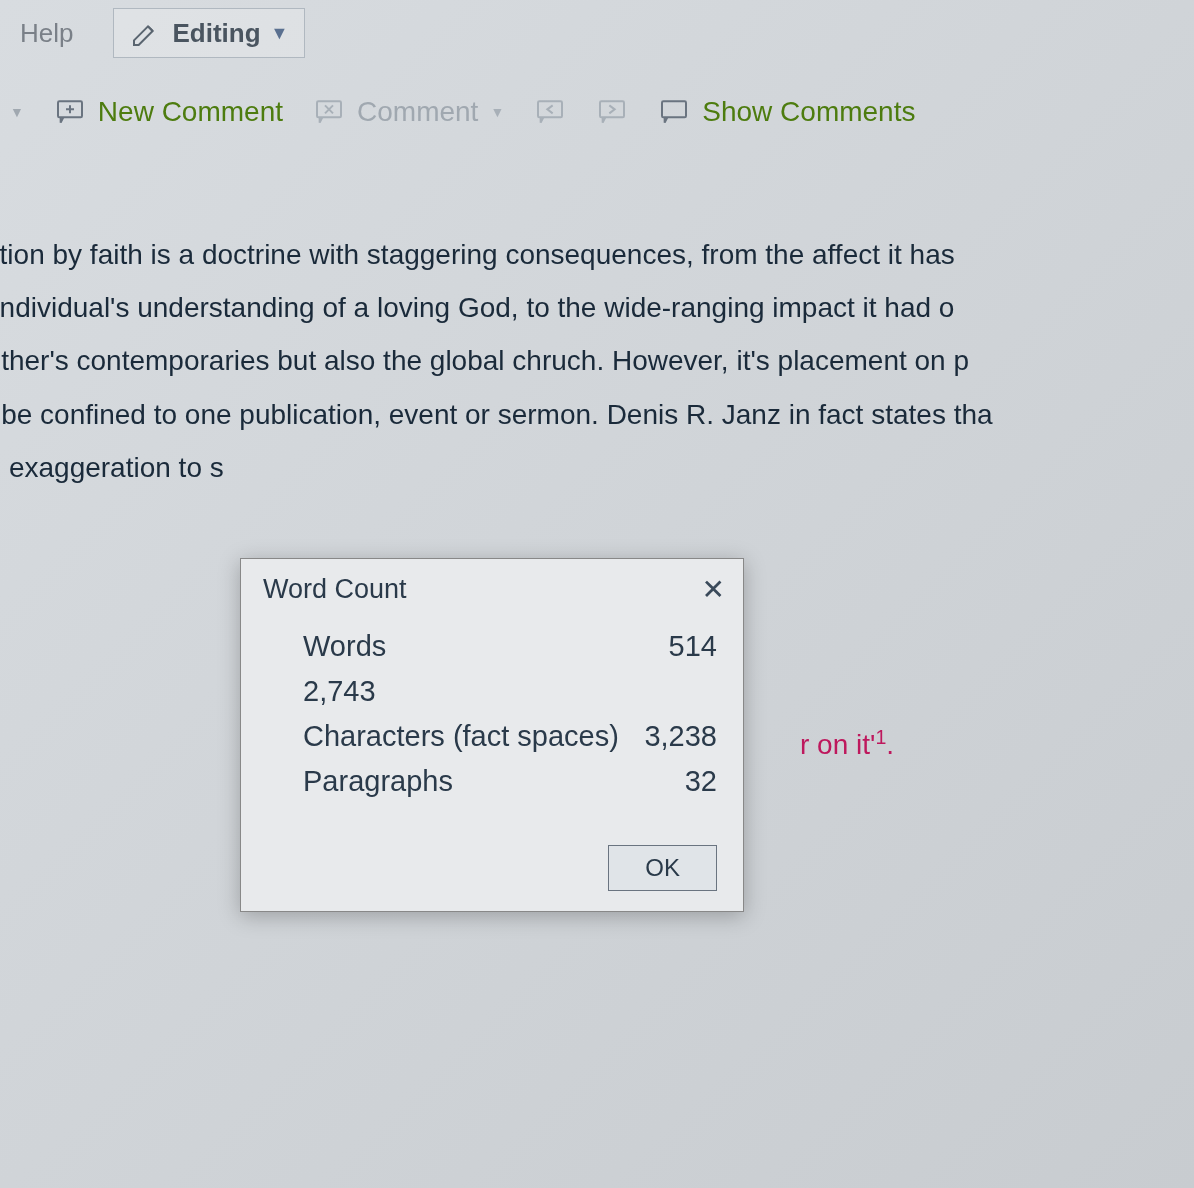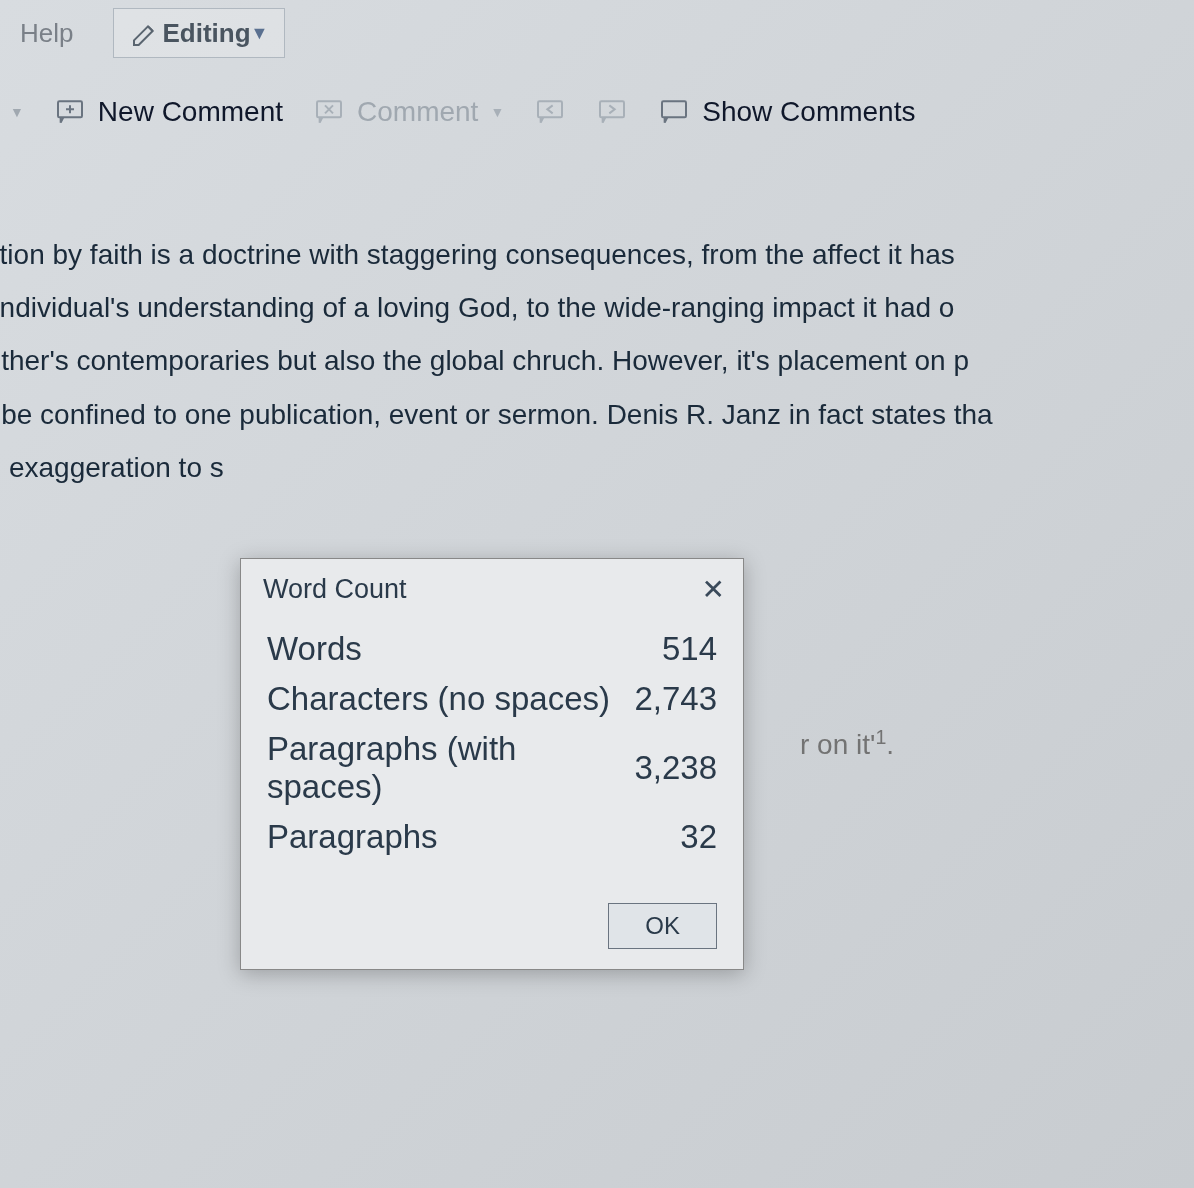--- a/index.html
+++ b/index.html
@@ -19,21 +19,21 @@
     }
     .menu-item {
       color: #7a8088;
       font-size: 26px;
       font-weight: 400;
       cursor: pointer;
     }
     .editing-button {
       display: flex;
       align-items: center;
-      gap: 0;
+      gap: 10px;
       padding: 8px 16px;
       border: 1px solid #b0b8c0;
       background: rgba(255,255,255,0.2);
       color: #4a5560;
       font-size: 26px;
       font-weight: 600;
       cursor: pointer;
       text-align: center;
     }
     .editing-button .chevron {
@@ -43,21 +43,21 @@
     .toolbar {
       display: flex;
       align-items: center;
       padding: 30px 10px 20px 10px;
       gap: 30px;
     }
     .toolbar-button {
       display: flex;
       align-items: center;
       gap: 12px;
-      color: #0f172a;
+      color: #4d7c0f;
       font-size: 28px;
       cursor: pointer;
     }
     .toolbar-button.disabled {
       color: #a0a8b0;
     }
     .icon-svg {
       width: 32px;
       height: 32px;
     }
@@ -98,22 +98,23 @@
       font-weight: 300;
     }
     .dialog-body {
       padding: 8px 26px 16px 26px;
     }
     .stat-row {
       display: flex;
       justify-content: space-between;
       align-items: center;
       padding: 6px 0;
-      font-size: 33px;
+      font-size: 29px;
       color: #2a3a4a;
+      margin-left: 36px;
     }
     .dialog-footer {
       display: flex;
       justify-content: flex-end;
       padding: 12px 26px 20px 26px;
     }
     .ok-button {
       border: 1px solid #6a7480;
       background: #e0e4e8;
       padding: 8px 36px;
@@ -136,21 +137,21 @@
     .line1 { margin-left: -30px; }
     .line2 { margin-left: -30px; }
     .line3 { margin-left: -30px; }
     .line4 { margin-left: -30px; }
     .line5 { margin-left: -30px; }
     .text-after-dialog {
       position: absolute;
       top: 570px;
       left: 800px;
       font-size: 28px;
-      color: #737373;
+      color: #be185d;
     }
   </style>
 </head>
 <body>
 
 <div class="menu-bar">
   <span class="menu-item">Help</span>
   <div class="editing-button">
     <svg class="icon-svg" viewBox="0 0 24 24" fill="none" stroke="#5a6570" stroke-width="1.5">
       <path d="M3 17.5V21h3.5L17 10.5 13.5 7 3 17.5z"></path>
@@ -220,25 +221,24 @@
   <div class="dialog-header">
     <span class="dialog-title">Word Count</span>
     <span class="dialog-close">✕</span>
   </div>
   <div class="dialog-body">
     <div class="stat-row">
       <span>Words</span>
       <span>514</span>
     </div>
     <div class="stat-row">
-      <span>Characters (no spaces)</span>
       <span>2,743</span>
     </div>
     <div class="stat-row">
-      <span>Paragraphs (with spaces)</span>
+      <span>Characters (fact spaces)</span>
       <span>3,238</span>
     </div>
     <div class="stat-row">
       <span>Paragraphs</span>
       <span>32</span>
     </div>
   </div>
   <div class="dialog-footer">
     <button class="ok-button">OK</button>
   </div>

